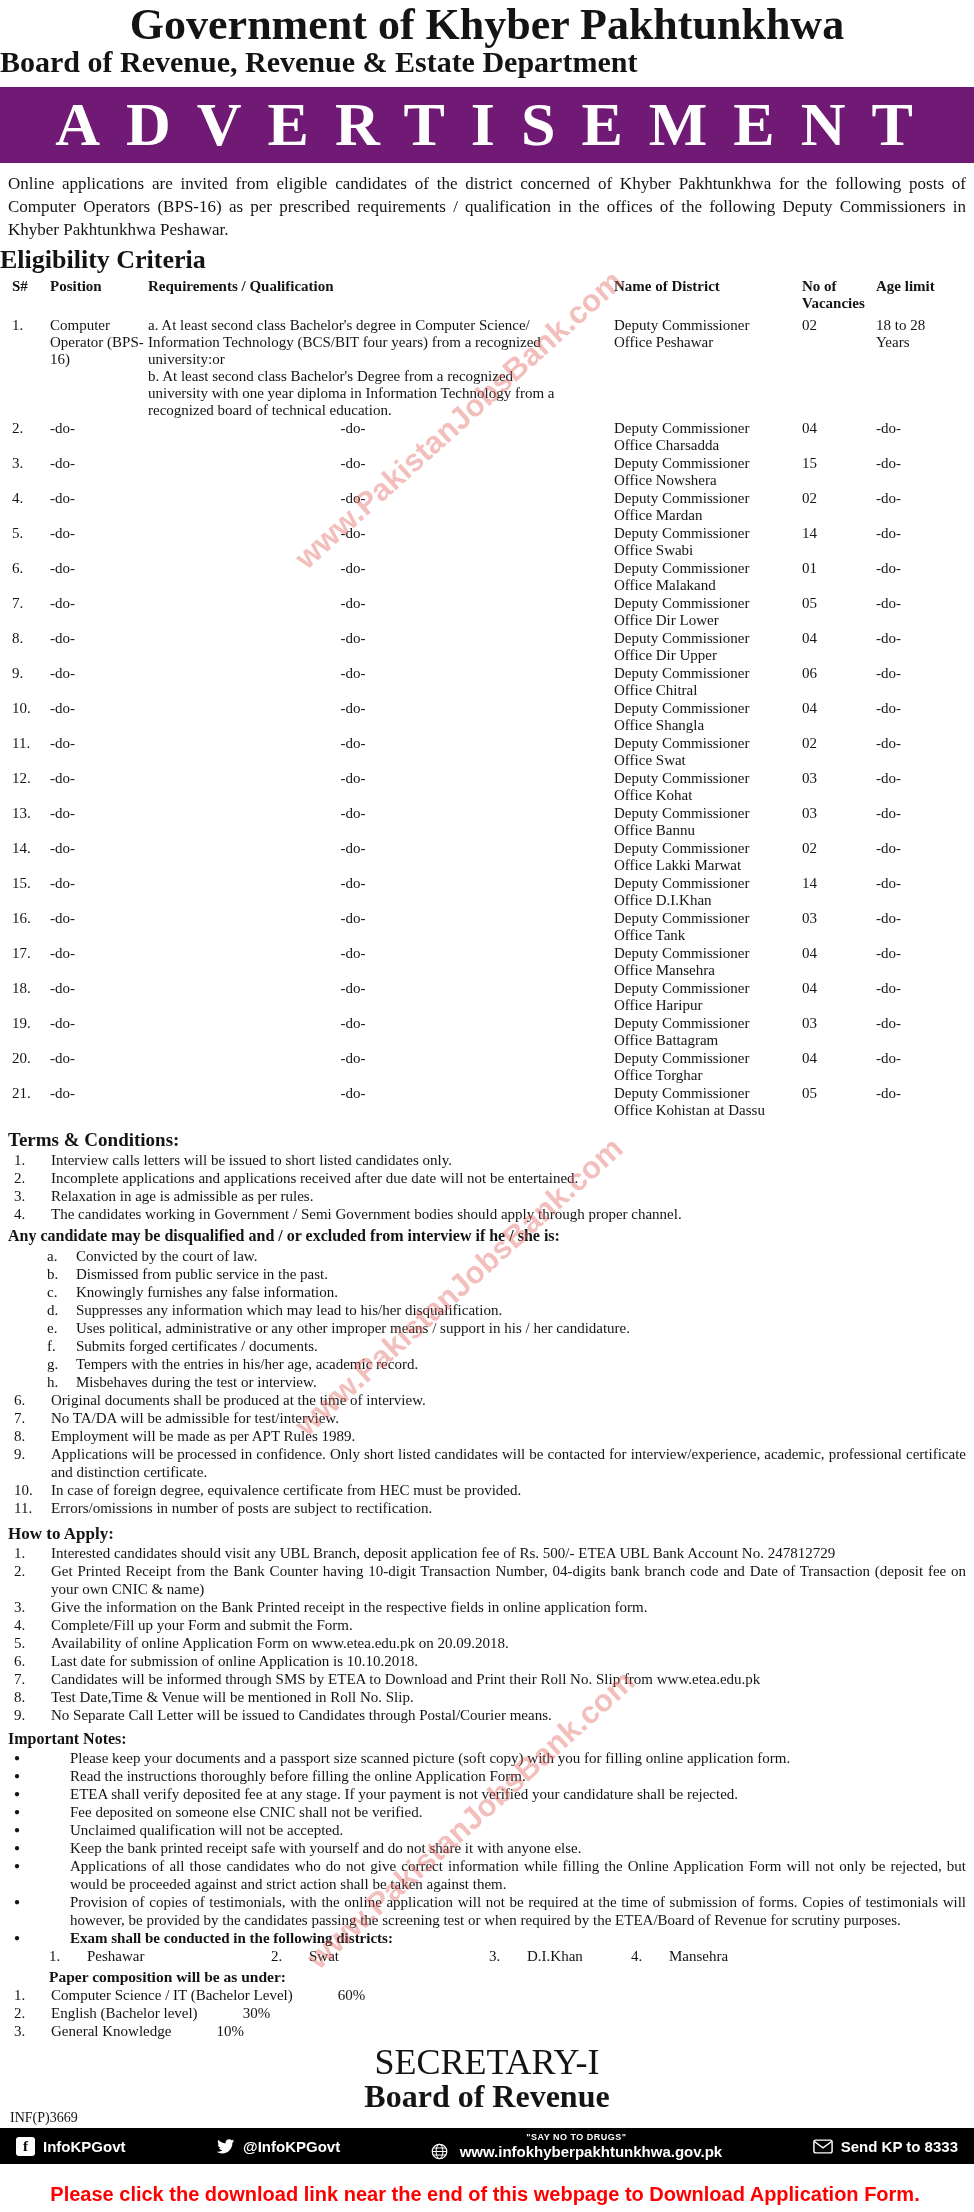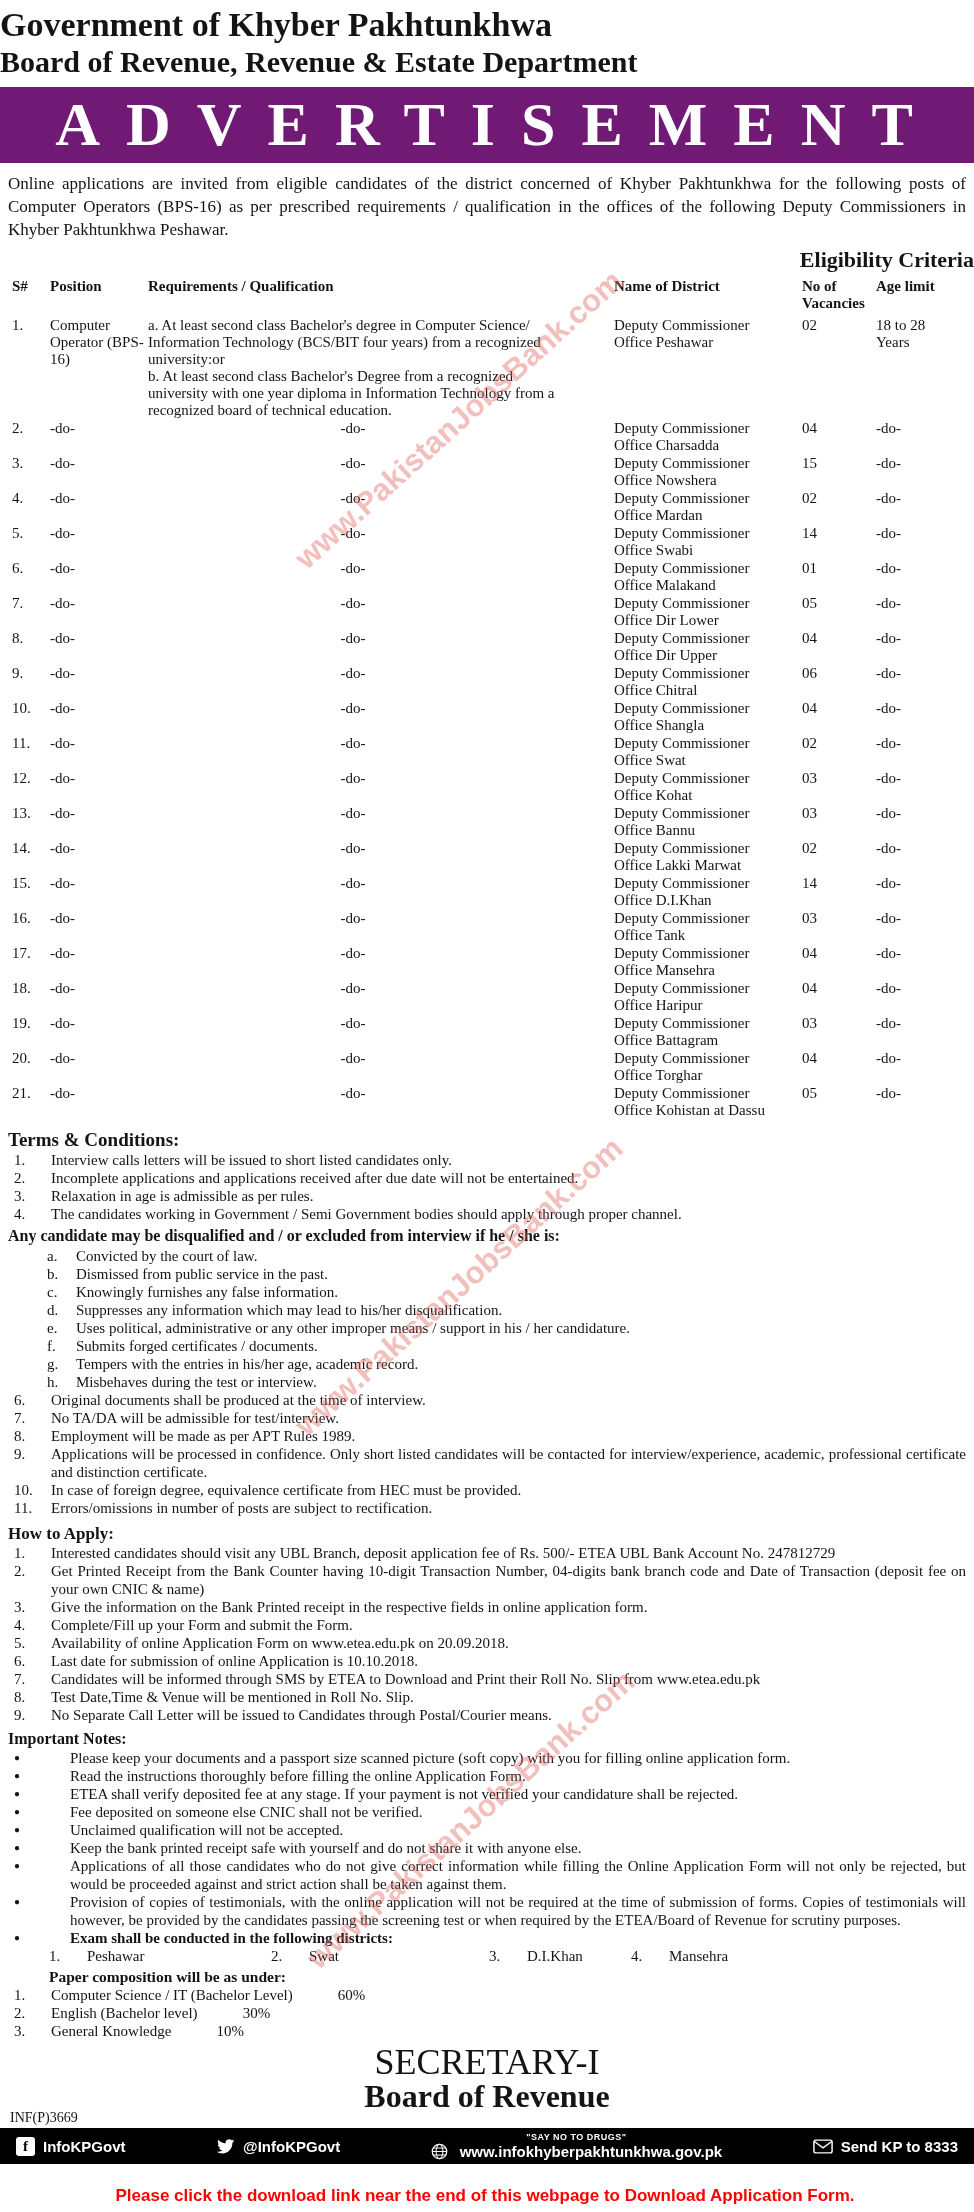--- a/index.html
+++ b/index.html
@@ -5,26 +5,26 @@
   *{margin:0;padding:0;box-sizing:border-box}
   html,body{background:#fff}
   body{width:974px;height:2212px;overflow:hidden;font-family:"Liberation Serif",serif;color:#141414}
   .page{position:relative;width:974px;height:2212px;padding-top:6px;overflow:hidden}
   .wm{position:absolute;font-family:"Liberation Sans",sans-serif;font-size:31px;font-weight:bold;
       color:rgba(226,103,95,.42);transform:rotate(-42deg);transform-origin:0 50%;white-space:nowrap;
       pointer-events:none;z-index:4}
   .wm1{left:300px;top:545px}
   .wm2{left:300px;top:1412px}
   .wm3{left:312px;top:1945px}
-  .hdr1{font-size:34px;font-weight:bold;text-align:left;line-height:38px}
+  .hdr1{font-size:44px;font-weight:bold;text-align:center;line-height:38px}
   .hdr2{font-size:30px;font-weight:bold;text-align:left;line-height:35px}
   .banner{margin-top:8px;background:#701a75;color:#fff;text-align:center;font-weight:bold;font-size:62px;
           line-height:74px;height:76px;letter-spacing:26px;padding-left:20px;overflow:hidden}
   .intro{margin:9px 8px 0;font-size:17px;line-height:23px;text-align:justify}
-  .elig-title{margin-top:6px;text-align:right;font-size:22px;font-weight:bold;line-height:26px}
+  .elig-title{margin-top:6px;text-align:left;font-size:26px;font-weight:bold;line-height:26px}
   .tbl{margin-top:5px;font-size:15px}
   .trow{display:flex;align-items:flex-start;line-height:17px;margin-bottom:1px}
   .thead{font-weight:bold;margin-bottom:5px}
   .c-sno{flex:none;width:50px;padding-left:12px}
   .c-pos{flex:none;width:98px}
   .c-req{flex:none;width:466px;padding-right:56px;text-align:center}
   .c-req.multiline,.thead .c-req{text-align:left}
   .c-dist{flex:none;width:188px}
   .c-vac{flex:none;width:74px}
   .c-age{flex:none;width:96px}
@@ -56,21 +56,21 @@
           display:flex;align-items:center;justify-content:space-between;padding:0 16px;
           font-family:"Liberation Sans",sans-serif;font-size:15px;font-weight:bold}
   .f-item{display:flex;align-items:center;gap:8px}
   .fb-icon{width:19px;height:19px;background:#fff;color:#000;border-radius:3px;display:inline-flex;
            align-items:center;justify-content:center;font-size:15px;font-weight:bold;
            font-family:"Liberation Serif",serif}
   .f-center{display:flex;flex-direction:column;align-items:center;gap:1px}
   .slogan{font-size:9px;line-height:10px;letter-spacing:.5px}
   .f-center .f-item{gap:12px;font-size:15px;line-height:16px}
   .bottom-note{position:absolute;left:0;right:4px;bottom:6px;text-align:center;color:#f00;
-               font-family:"Liberation Sans",sans-serif;font-size:17px;font-weight:bold}
+               font-family:"Liberation Sans",sans-serif;font-size:20px;font-weight:bold}
 </style>
 </head>
 <body>
 
 <div class="page">
 
   <span class="wm wm1">www.PakistanJobsBank.com</span>
   <span class="wm wm2">www.PakistanJobsBank.com</span>
   <span class="wm wm3">www.PakistanJobsBank.com</span>
 

